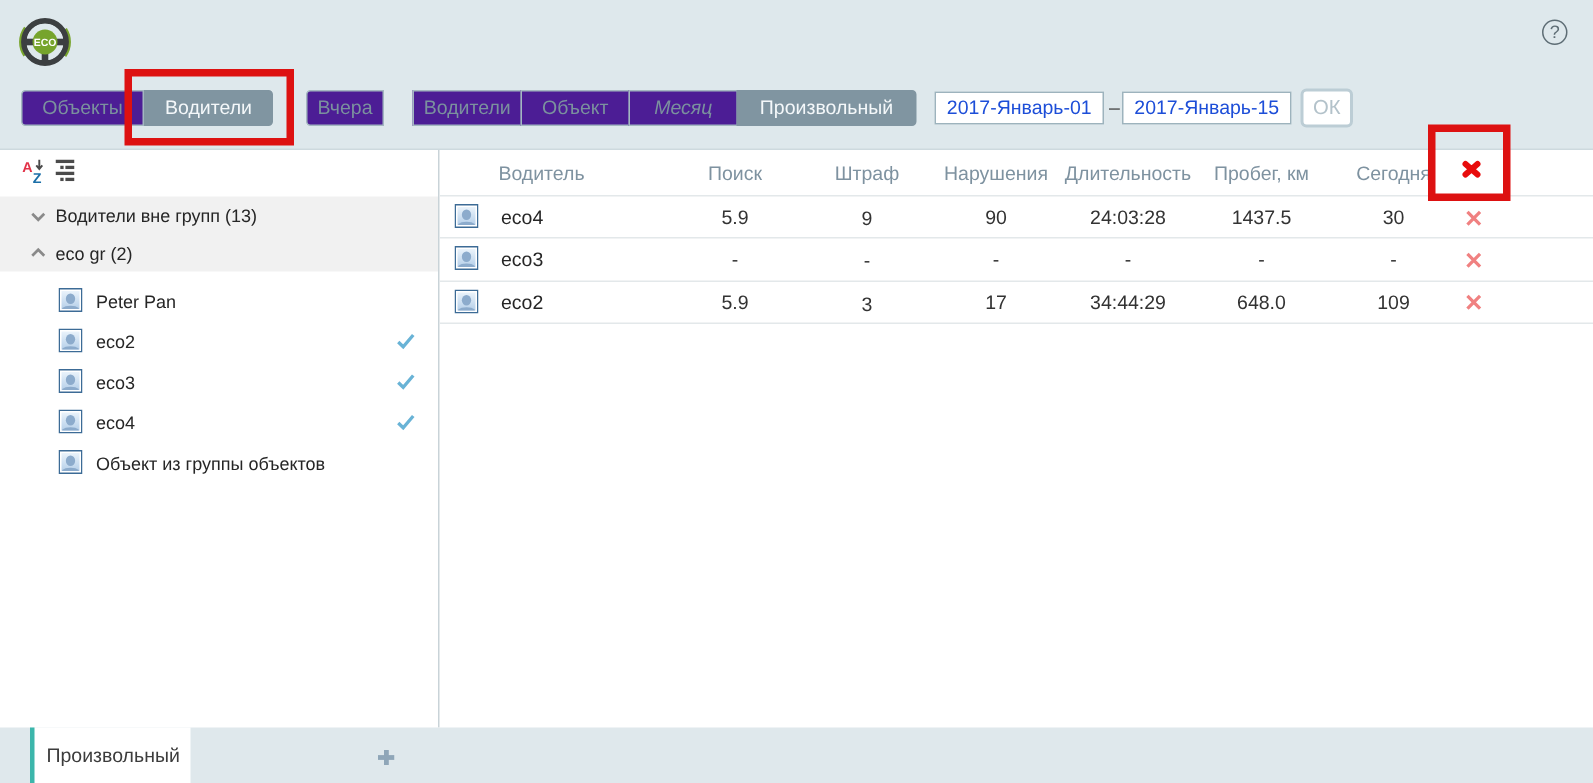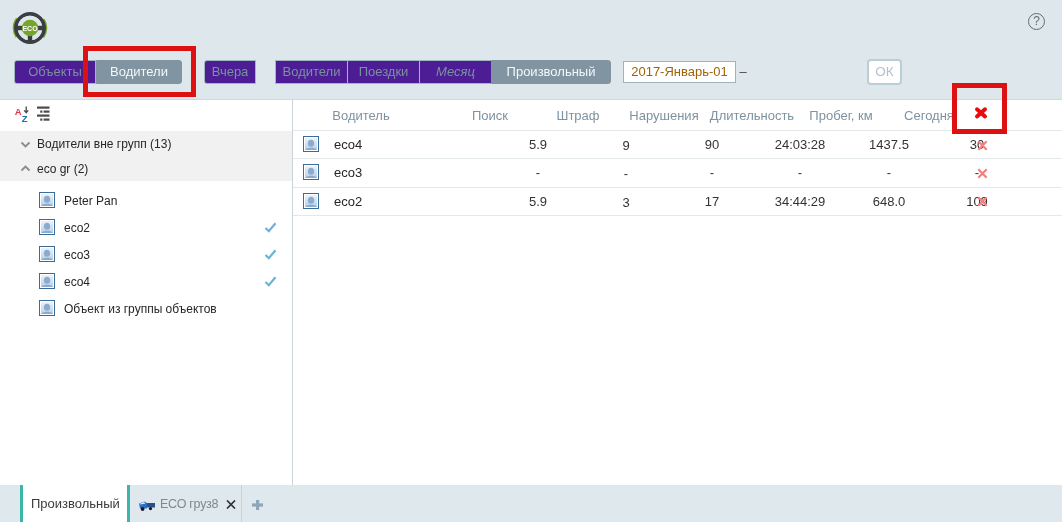--- a/index.html
+++ b/index.html
@@ -16,39 +16,39 @@
 
 .btn { position:absolute; height:24px; font-size:13px; color:#7b919e; background:#4c1d95; border:1px solid #a3b7c0; text-align:center; line-height:22px; }
 .btn.active { background:#8095a1; color:#f4f8fa; border-color:#8095a1; }
 #b-obj { left:14px; top:60px; width:82px; border-radius:3px 0 0 3px; }
 #b-drv { left:96px; top:60px; width:86px; border-radius:0 3px 3px 0; }
 #b-vchera { left:204px; top:60px; width:52px; border-radius:3px 0 0 3px; }
 #b-segodnya { left:275px; top:60px; width:73px; }
 #b-nedelya { left:347px; top:60px; width:73px; }
 #b-mesyac { left:419px; top:60px; width:73px;font-style:italic; }
 #b-proizv { left:491px; top:60px; width:120px; border-radius:0 3px 3px 0; }
-.dinput { position:absolute; top:61px; width:113px; height:22px; background:#fff; border:1px solid #9db3bd; font-size:13px; color:#a16207; text-align:center; line-height:20px; }
+.dinput { position:absolute; top:61px; width:113px; height:22px; background:#fff; border:1px solid #9db3bd; font-size:13px; color:#1d4ed8; text-align:center; line-height:20px; }
 #d1 { left:623px; }
 #d2 { left:748px; }
 #ddash { position:absolute; left:738px; top:64px; width:10px; text-align:center; color:#444; font-size:13px; }
 #ok { position:absolute; left:867px; top:59px; width:35px; height:26px; background:#fff; border:2px solid #bccdd5; border-radius:4px; color:#b3c2ca; font-size:13.5px; text-align:center; line-height:22px; }
 
 
 .redrect { position:absolute; border:5px solid #dd1111; background:transparent; }
 #red1 { left:83px; top:46px; width:113px; height:51px; }
 #red2 { left:952px; top:83px; width:55px; height:51px; }
 
 
 #divider { position:absolute; left:292px; top:100px; width:1px; height:385px; background:#c9d3d8; }
 #search { position:absolute; left:54px; top:102px; width:222px; height:23px; border:1px solid #c7d3d8; background:#fff;margin-top:36px; }
 #search .ph { position:absolute; left:24px; top:4px; font-size:12.5px; color:#a8afb3; }
 #grayblock { position:absolute; left:0; top:131px; width:292px; height:50px; background:#f1f1f1; }
 .treetxt { position:absolute; font-size:12px; color:#262626; }
 .hdrcol { position:absolute; font-size:13px; color:#7e92a0; transform:translateX(-50%); white-space:nowrap; }
-.val { position:absolute; font-size:13px; color:#333; transform:translateX(-50%); white-space:nowrap;margin-left:48px; }
+.val { position:absolute; font-size:13px; color:#333; transform:translateX(-50%); white-space:nowrap; }
 .rowname { position:absolute; font-size:13px; color:#262626; }
 .tline { position:absolute; left:293px; width:769px; height:1px; background:#e3e8ea; }
 
 
 #tabbar { position:absolute; left:0; top:485px; width:1062px; height:37px; background:#dfe8ec; }
 #tab1 { position:absolute; left:20px; top:485px; width:107px; height:37px; background:#fff; border-left:3px solid #3cb6ab; }
 #tab1 span { position:absolute; left:8px; top:11px; font-size:13px; color:#3c3c3c; }
 #tab2 { position:absolute; left:127px; top:485px; width:115px; height:37px; background:#dfe8ec; border-left:3px solid #3cb6ab; border-right:1px solid #c6d2d8; }
 #tab2 .t2txt { position:absolute; left:30px; top:12px; font-size:12.5px; color:#7a8a94; letter-spacing:-0.3px; }
 </style>
@@ -68,25 +68,26 @@
       <circle r="8.3" fill="#76a42c"></circle>
       <text x="0" y="2.6" text-anchor="middle" font-family="Liberation Sans, sans-serif" font-size="7" font-weight="bold" fill="#fff">ECO</text>
     </g>
   </svg>
   <div id="help">?</div>
 
   <div class="btn" id="b-obj">Объекты</div>
   <div class="btn active" id="b-drv">Водители</div>
   <div class="btn" id="b-vchera">Вчера</div>
   <div class="btn" id="b-segodnya">Водители</div>
-  <div class="btn" id="b-nedelya">Поездки</div>
+  <div class="btn" id="b-nedelya">Объект</div>
   <div class="btn" id="b-mesyac">Месяц</div>
   <div class="btn active" id="b-proizv">Произвольный</div>
   <div class="dinput" id="d1">2017-Январь-01</div>
   <div id="ddash">–</div>
+  <div class="dinput" id="d2">2017-Январь-15</div>
   <div id="ok">ОК</div>
 
   <div id="divider"></div>
 
   <svg class="abs" style="left:13px;top:105px" width="18" height="18" viewBox="0 0 18 18">
     <text x="1.8" y="9.6" font-family="Liberation Sans, sans-serif" font-size="9.5" font-weight="bold" fill="#e23248">A</text>
     <text x="8.8" y="17" font-family="Liberation Sans, sans-serif" font-size="9.5" font-weight="bold" fill="#1b6fa8">Z</text>
     <path d="M13.2 1.5 v5.6 M11.2 5.3 l2 2.4 2-2.4" fill="none" stroke="#4a4a4a" stroke-width="1.3"></path>
   </svg>
 
@@ -223,30 +224,17 @@
       <path d="M1.3 1.3 L9.7 9.7 M9.7 1.3 L1.3 9.7" stroke="#f08181" stroke-width="2.2"></path>
     </svg>
 
   <div class="redrect" id="red1"></div>
   <div class="redrect" id="red2"></div>
 
   <div id="tabbar"></div>
   <div id="tab1">
       <span>Произвольный</span>
     </div>
-  <div id="tab2">
-    <svg class="abs" style="left:8px;top:14px" width="18" height="13" viewBox="0 0 18 13">
-      <rect x="8" y="4" width="9" height="4.5" fill="#2a4f86"></rect>
-      <path d="M1 4.5 L6.5 2.5 L9 4 L9 9.5 L2 9.5 Z" fill="#2d6bc4"></path>
-      <path d="M2 4.5 L6 3 L7.5 4.6 L2.5 5.4 Z" fill="#dce8f2"></path>
-      <circle cx="4.6" cy="10" r="1.9" fill="#1a1a2e"></circle>
-      <circle cx="12.5" cy="9.6" r="1.7" fill="#1a1a2e"></circle>
-    </svg>
-    <span class="t2txt">ECO груз8</span>
-    <svg class="abs" style="left:96px;top:15px" width="10" height="9" viewBox="0 0 10 9">
-        <path d="M1 0.5 L9 8.5 M9 0.5 L1 8.5" stroke="#333" stroke-width="1.7"></path>
-      </svg>
-  </div>
   <svg class="abs" style="left:252px;top:500px" width="11" height="10" viewBox="0 0 11 10">
     <rect x="4" y="0" width="3.2" height="10" fill="#8fa6b8"></rect>
       <rect x="0" y="3.4" width="11" height="3.2" fill="#8fa6b8"></rect>
   </svg>
 </div>
 
 </body></html>

